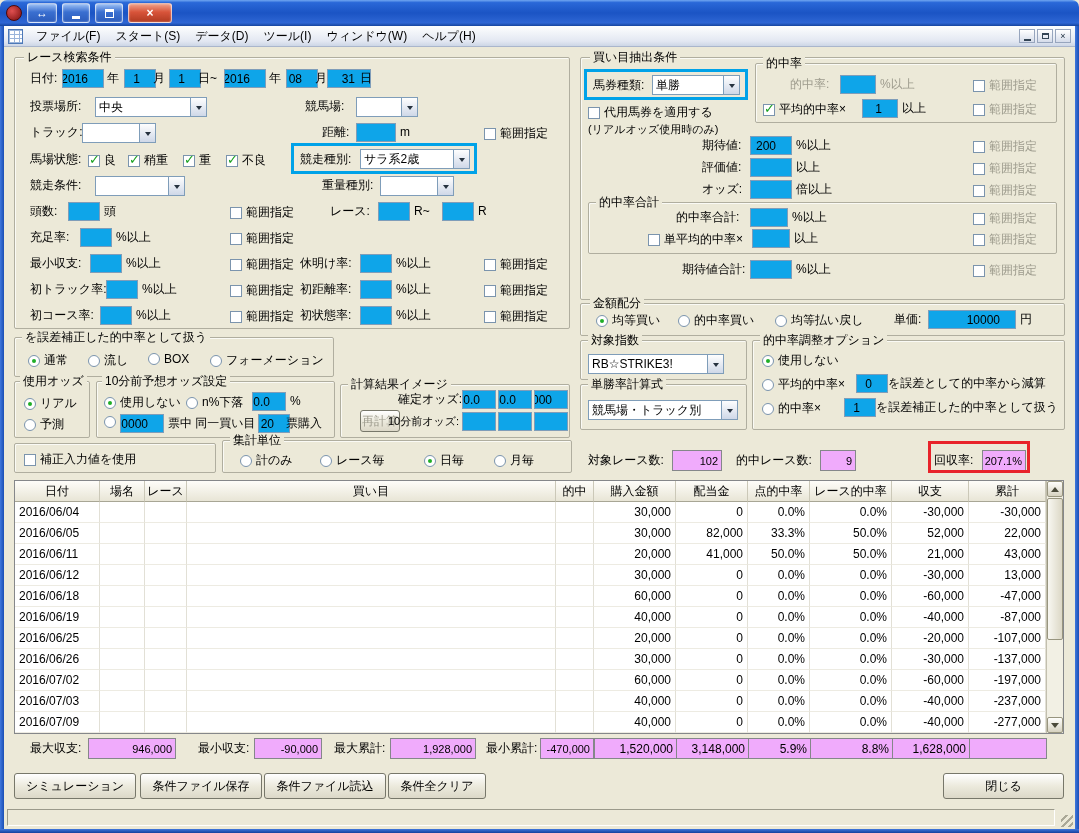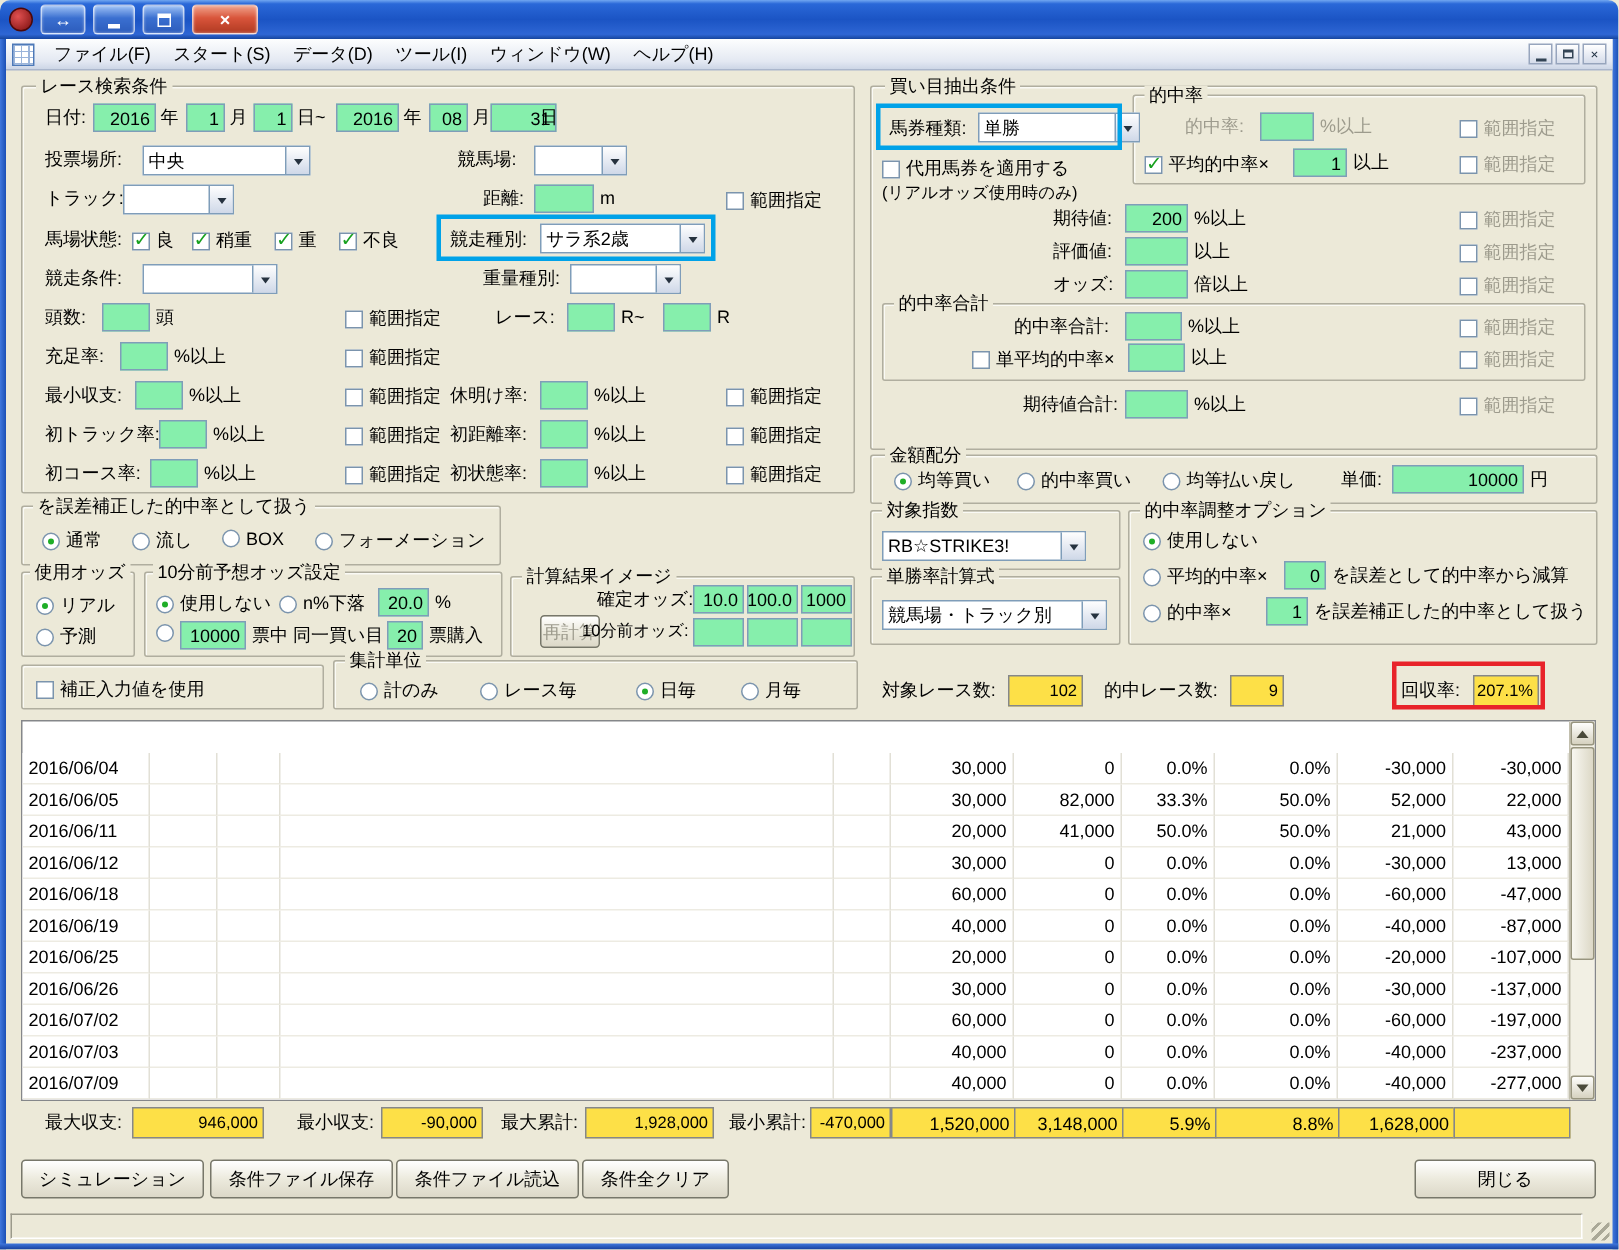--- a/index.html
+++ b/index.html
@@ -25,35 +25,35 @@
 .mg-min{width:7px;height:2px;background:#345;margin-top:7px}
 .mg-res{width:7px;height:6px;border:1px solid #345;border-top:2px solid #345}
 .frame-l,.frame-r{position:absolute;top:26px;bottom:0;width:4px;background:linear-gradient(90deg,#3f77dd,#1b4fb5);z-index:4}
 .frame-l{left:0}.frame-r{right:0}
 .frame-b{position:absolute;left:0;right:0;bottom:0;height:4px;background:linear-gradient(#3f77dd,#16409c);z-index:4}
 .g{position:absolute;border:1px solid #b0ae9f;border-radius:2px;box-shadow:inset 1px 1px 0 rgba(255,255,255,.75)}
 .gt{position:absolute;background:#ece9d8;padding:0 3px;font-size:12px;line-height:13px;white-space:nowrap;z-index:2}
 .l{position:absolute;font-size:12px;line-height:15px;white-space:nowrap;z-index:1}
 .l.sm{font-size:11px}
 .dis{color:#9d9b8d}
-.i{position:absolute;height:19px;background:#86efac;border:1px solid #7f9db9;font-size:12px;display:flex;align-items:center;justify-content:flex-end;padding:0 3px;overflow:hidden;z-index:1}
+.i{position:absolute;height:19px;background:#0ea5e9;border:1px solid #7f9db9;font-size:12px;display:flex;align-items:center;justify-content:flex-end;padding:0 15px;overflow:hidden;z-index:1}
 .c{position:absolute;height:20px;background:#fff;border:1px solid #7f9db9;display:flex;align-items:stretch;z-index:1}
 .cv{flex:1;font-size:12px;display:flex;align-items:center;padding:0 3px;white-space:nowrap;overflow:hidden}
 .ca{width:16px;border-left:1px solid #7f9db9;background:linear-gradient(#fefefe,#cfd8e8);display:flex;align-items:center;justify-content:center}
 .ca::after{content:"";width:0;height:0;border:3px solid transparent;border-top:4px solid #26323f;margin-top:4px}
 .k,.r{position:absolute;display:flex;align-items:center;gap:4px;font-size:12px;white-space:nowrap;z-index:1}
 .kb{width:12px;height:12px;background:#fff;border:1px solid #7b94ad;position:relative;flex:0 0 auto}
 .k.on .kb::after{content:"✓";position:absolute;left:0;top:-4px;font-size:13px;font-weight:bold;color:#17a01e}
 .rb{width:12px;height:12px;border-radius:50%;background:#fff;border:1px solid #7b94ad;position:relative;flex:0 0 auto}
 .r.on .rb::after{content:"";position:absolute;left:3px;top:3px;width:4px;height:4px;border-radius:50%;background:#1fae27}
 .b{position:absolute;display:flex;align-items:center;justify-content:center;font-size:12px;background:linear-gradient(#ffffff,#eceadd 50%,#dcd8c8);border:1px solid #77776a;border-radius:3px;z-index:1}
 .hlb,.hlr{position:absolute;z-index:3;pointer-events:none}
 .hlb{border:3px solid #00a2e8}
 .hlr{border:3px solid #e8232a}
-.scell{position:absolute;height:21px;background:#fde047;border:1px solid #85878a;font-size:11px;display:flex;align-items:center;justify-content:flex-end;padding:0 3px;z-index:1;overflow:hidden}
+.scell{position:absolute;height:21px;background:#f0abfc;border:1px solid #85878a;font-size:11px;display:flex;align-items:center;justify-content:flex-end;padding:0 3px;z-index:1;overflow:hidden}
 .twrap{position:absolute;left:14px;top:480px;width:1050px;height:254px;background:#fff;border:1px solid #85878a;z-index:1}
 .tgrid{display:grid;grid-template-columns:85px 45px 42px 369px 38px 82px 72px 62px 82px 77px 77px}
 .thead{position:absolute;left:0;top:0;height:21px;width:1031px}
 .hcell{border-right:1px solid #cbc8b8;border-bottom:1px solid #a8a695;background:linear-gradient(#fefdf9,#e8e5d6);font-size:12px;text-align:center;line-height:20px;overflow:hidden;white-space:nowrap}
 .tbody{position:absolute;left:0;top:21px;width:1031px;bottom:0;overflow:hidden;background:#fff}
 .trow{height:21px}
 .tcell{border-right:1px solid #e2e0d6;border-bottom:1px solid #edebe2;font-size:12px;line-height:20px;padding:0 4px;text-align:right;overflow:hidden;white-space:nowrap}
 .tcell.c0{text-align:left}
 .vscroll{position:absolute;right:0;top:0;width:17px;height:100%;background:#f2f0e4;border-left:1px solid #c2bfae}
 .sbtn{position:absolute;left:0;width:16px;height:16px;background:linear-gradient(#fefefc,#d6d2c0);border:1px solid #98957f;border-radius:2px;display:flex;align-items:center;justify-content:center}
@@ -250,21 +250,21 @@
   <span class="k" style="left:484px;top:308px">
       <span class="kb"></span>
       <span>範囲指定</span>
     </span>
 
   <div class="g" style="left:580px;top:57px;width:485px;height:243px"></div>
   <span class="gt" style="left:590px;top:51px">買い目抽出条件</span>
 
   <div class="hlb" style="left: 584px; top: 69px; width: 164px; height: 31px; border-color: rgb(0, 162, 232);"></div>
   <span class="l" style="left:593px;top:78px">馬券種類:</span>
-  <span class="c" style="left:652px;top:75px;width:108px">
+  <span class="c" style="left:652px;top:75px;width:88px">
       <span class="cv">単勝</span>
       <span class="ca"></span>
     </span>
 
   <div class="g" style="left:755px;top:63px;width:302px;height:60px"></div>
   <span class="gt" style="left:763px;top:57px">的中率</span>
   <span class="l dis" style="left:790px;top:77px">的中率:</span>
   <span class="i" style="left:840px;top:75px;width:36px"></span>
   <span class="l dis" style="left:880px;top:77px">%以上</span>
   <span class="k dis" style="left:973px;top:77px">
@@ -480,20 +480,33 @@
 
   <span class="l" style="left:588px;top:453px">対象レース数:</span>
   <span class="scell" style="left:672px;top:450px;width:50px">102</span>
   <span class="l" style="left:736px;top:453px">的中レース数:</span>
   <span class="scell" style="left:820px;top:450px;width:36px">9</span>
   <div class="hlr" style="left: 928px; top: 441px; width: 102px; height: 32px; border-color: rgb(232, 35, 42);"></div>
   <span class="l" style="left:934px;top:453px">回収率:</span>
   <span class="scell" style="left:982px;top:450px;width:44px">207.1%</span>
 
   <div class="twrap">
+    <div class="thead tgrid">
+        <div class="hcell c0">日付</div>
+        <div class="hcell c1">場名</div>
+        <div class="hcell c2">レース</div>
+        <div class="hcell c3">買い目</div>
+        <div class="hcell c4">的中</div>
+        <div class="hcell c5">購入金額</div>
+        <div class="hcell c6">配当金</div>
+        <div class="hcell c7">点的中率</div>
+        <div class="hcell c8">レース的中率</div>
+        <div class="hcell c9">収支</div>
+        <div class="hcell c10">累計</div>
+      </div>
     <div class="tbody">
         <div class="trow tgrid">
           <div class="tcell c0">2016/06/04</div>
           <div class="tcell c1"></div>
           <div class="tcell c2"></div>
           <div class="tcell c3"></div>
           <div class="tcell c4"></div>
           <div class="tcell c5">30,000</div>
           <div class="tcell c6">0</div>
           <div class="tcell c7">0.0%</div>

